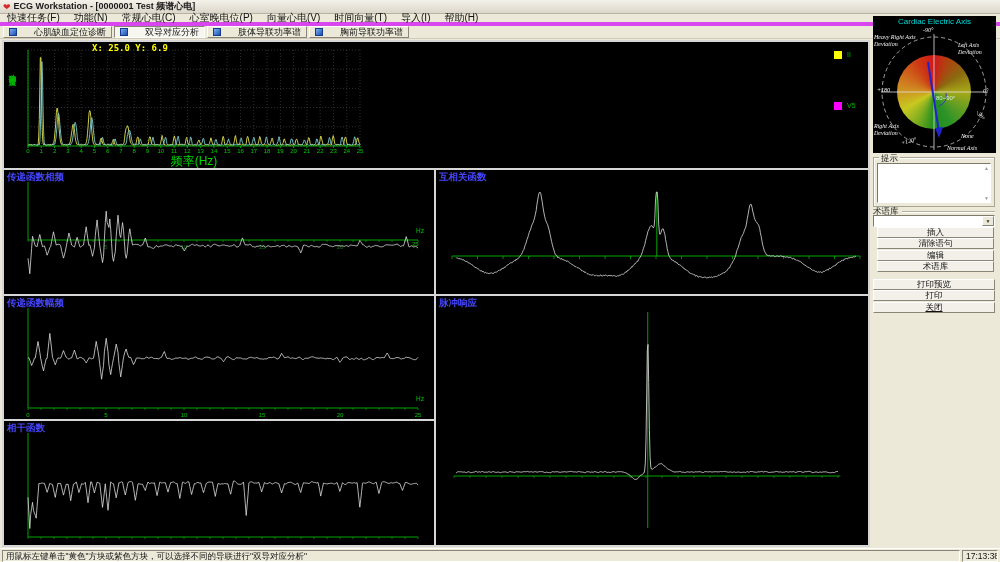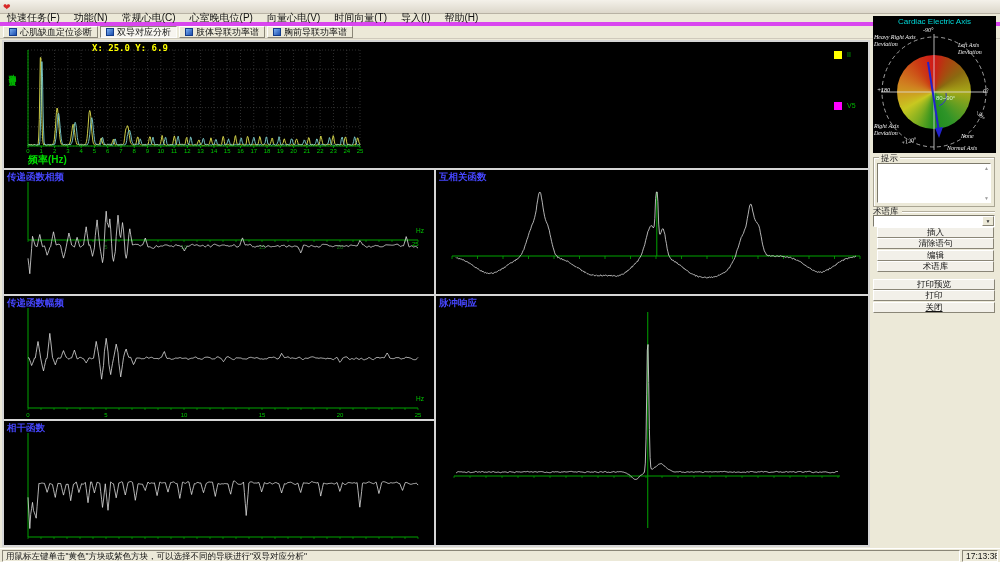--- a/index.html
+++ b/index.html
@@ -8,39 +8,39 @@
 
 #titlebar{position:absolute;left:0;top:0;width:1000px;height:14px;
   background:linear-gradient(#f4f1ea,#dcd7ca);border-bottom:1px solid #b8b2a4;
   display:flex;align-items:center;padding:0 3px;font-size:9px;font-weight:bold;color:#1a1a1a}
 #appicon{color:#d82828;font-size:9px;margin-right:3px;line-height:10px}
 #menubar{position:absolute;left:0;top:14px;width:1000px;height:12px;background:#ece9d8;
   border-bottom:4px solid #d946ef;display:flex;align-items:center;font-size:10px;color:#111}
 .mitem{padding:0 7px;height:12px;line-height:12px}
 #toolbar{position:absolute;left:0;top:26px;width:1000px;height:13px;background:#ece9d8;
   border-bottom:1px solid #cfcabc;display:flex;align-items:center;padding-left:3px;gap:2px}
-.tbtab{display:inline-flex;align-items:center;gap:3px;height:12px;padding:0 5px;font-size:9px;color:#111;
+.tbtab{display:inline-flex;align-items:center;gap:17px;height:12px;padding:0 5px;font-size:9px;color:#111;
   background:#ece9d8;border:1px solid;border-color:#fdfdfb #8a8677 #8a8677 #fdfdfb;white-space:nowrap}
 .tbtab.active{border-color:#8a8677 #fdfdfb #fdfdfb #8a8677;background:#f7f5ef}
 .tico{width:8px;height:8px;background:linear-gradient(135deg,#7db0f0,#1c4fb0);border:1px solid #143c8c;flex:none}
 
 #charts{position:absolute;left:2px;top:40px;width:868px;height:507px;background:#000}
 .cpanel{position:absolute;background:#000;border:2px solid #d6d6d6;overflow:hidden}
 .cpanel svg{display:block}
 #panel-psd{left:0;top:0;width:868px;height:130px}
 #panel-phase{left:0;top:128px;width:434px;height:128px}
 #panel-amp{left:0;top:254px;width:434px;height:127px}
 #panel-coherence{left:0;top:379px;width:434px;height:128px}
 #panel-xcorr{left:432px;top:128px;width:436px;height:128px}
 #panel-impulse{left:432px;top:254px;width:436px;height:253px}
 .ptitle{position:absolute;left:3px;top:1px;font-size:9.5px;font-weight:bold;color:#4646ff}
 #psdReadout{position:absolute;left:88px;top:1px;font:bold 9px "DejaVu Sans Mono",monospace;color:#ffff00}
 #psdTitle{position:absolute;left:36px;width:100%;top:1px;text-align:center;font-size:9.5px;font-weight:bold;color:#ffff00}
 #psdYlabel{position:absolute;left:3px;top:26px;writing-mode:vertical-rl;font-size:7.5px;font-weight:bold;color:#00b400;letter-spacing:1px}
-#psdXlabel{position:absolute;left:24px;top:111px;width:332px;text-align:left;font-size:10px;font-weight:bold;color:#00d800}
+#psdXlabel{position:absolute;left:24px;top:111px;width:332px;text-align:center;font-size:12px;font-weight:normal;color:#00d800}
 .legsw{position:absolute;width:8px;height:8px}
 #swII{left:830px;top:9px}
 #swV5{left:830px;top:60px}
 .legtxt{position:absolute;font-size:7px;color:#00b400}
 #legII{left:843px;top:9px}
 #legV5{left:843px;top:60px}
 #phaseHz{position:absolute;left:412px;top:57px;font-size:6.5px;color:#00c800}
 #phase25{position:absolute;left:408px;top:71px;font-size:6px;color:#00c800}
 #ampHz{position:absolute;left:412px;top:99px;font-size:6.5px;color:#00c800}
 
@@ -65,20 +65,21 @@
 #statusbar{position:absolute;left:0;top:548px;width:1000px;height:14px;background:#ece9d8;border-top:1px solid #fff}
 .scell{position:absolute;top:1px;height:12px;border:1px solid;border-color:#8a8677 #fff #fff #8a8677;font-size:8.5px;line-height:11px;color:#111;padding:0 3px;overflow:hidden;white-space:nowrap}
 #statusMsg{left:2px;width:958px}
 #statusTime{left:962px;width:36px;text-align:right}
 </style>
 </head>
 <body>
 
 <div id="titlebar">
   <span id="appicon">❤</span>
+  <span>ECG Workstation - [0000001 Test 频谱心电]</span>
 </div>
 <div id="menubar">
     <span class="mitem">快速任务(F)</span>
     <span class="mitem">功能(N)</span>
     <span class="mitem">常规心电(C)</span>
     <span class="mitem">心室晚电位(P)</span>
     <span class="mitem">向量心电(V)</span>
     <span class="mitem">时间向量(T)</span>
     <span class="mitem">导入(I)</span>
     <span class="mitem">帮助(H)</span>

